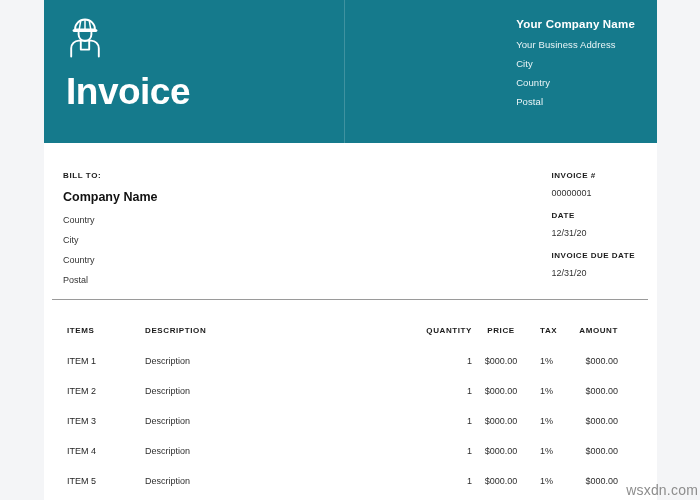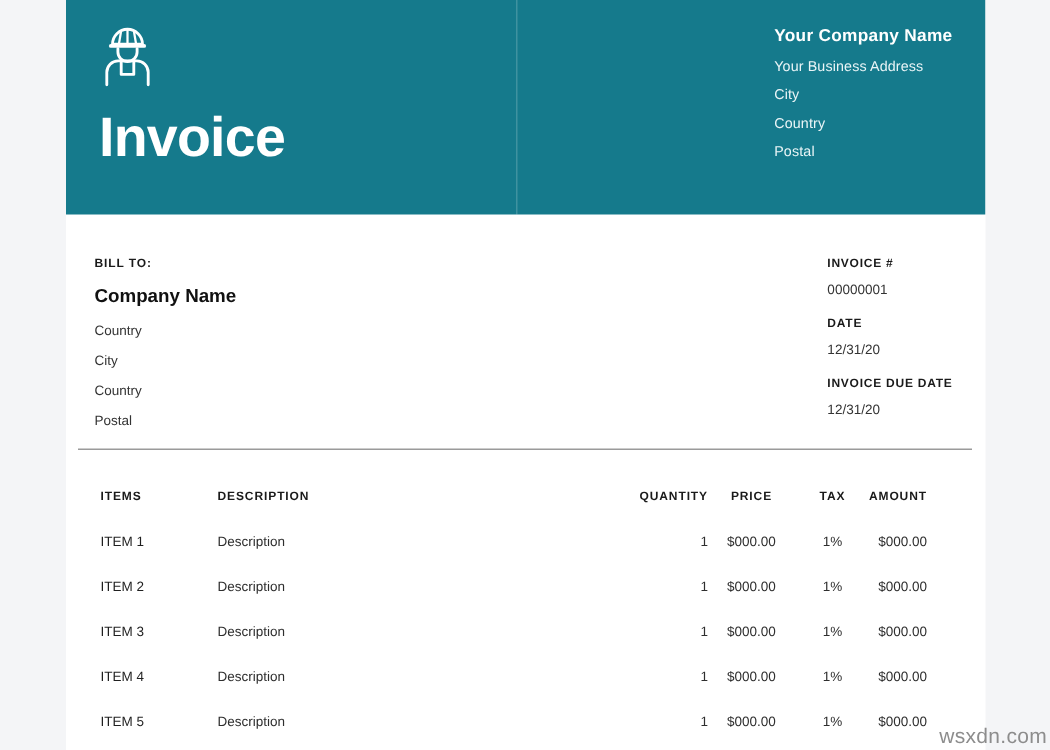--- a/index.html
+++ b/index.html
@@ -148,21 +148,21 @@
     padding-top: 26px;
   }
   .row {
     position: relative;
     height: 30px;
   }
   .c-items    { position: absolute; left: 23px;  }
   .c-desc     { position: absolute; left: 101px; }
   .c-qty      { position: absolute; left: 340px; width: 88px; text-align: right; }
   .c-price    { position: absolute; left: 430px; width: 54px; text-align: center; }
-  .c-tax      { position: absolute; left: 496px; width: 30px; text-align: center; }
+  .c-tax      { position: absolute; left: 496px; width: 30px; text-align: left; }
   .c-amount   { position: absolute; left: 526px; width: 48px; text-align: right; }
 
   .head-row .cell {
     font-size: 8px;
     font-weight: bold;
     color: #1a1a1a;
     letter-spacing: 0.6px;
   }
   .body-row .cell {
     font-size: 9px;

